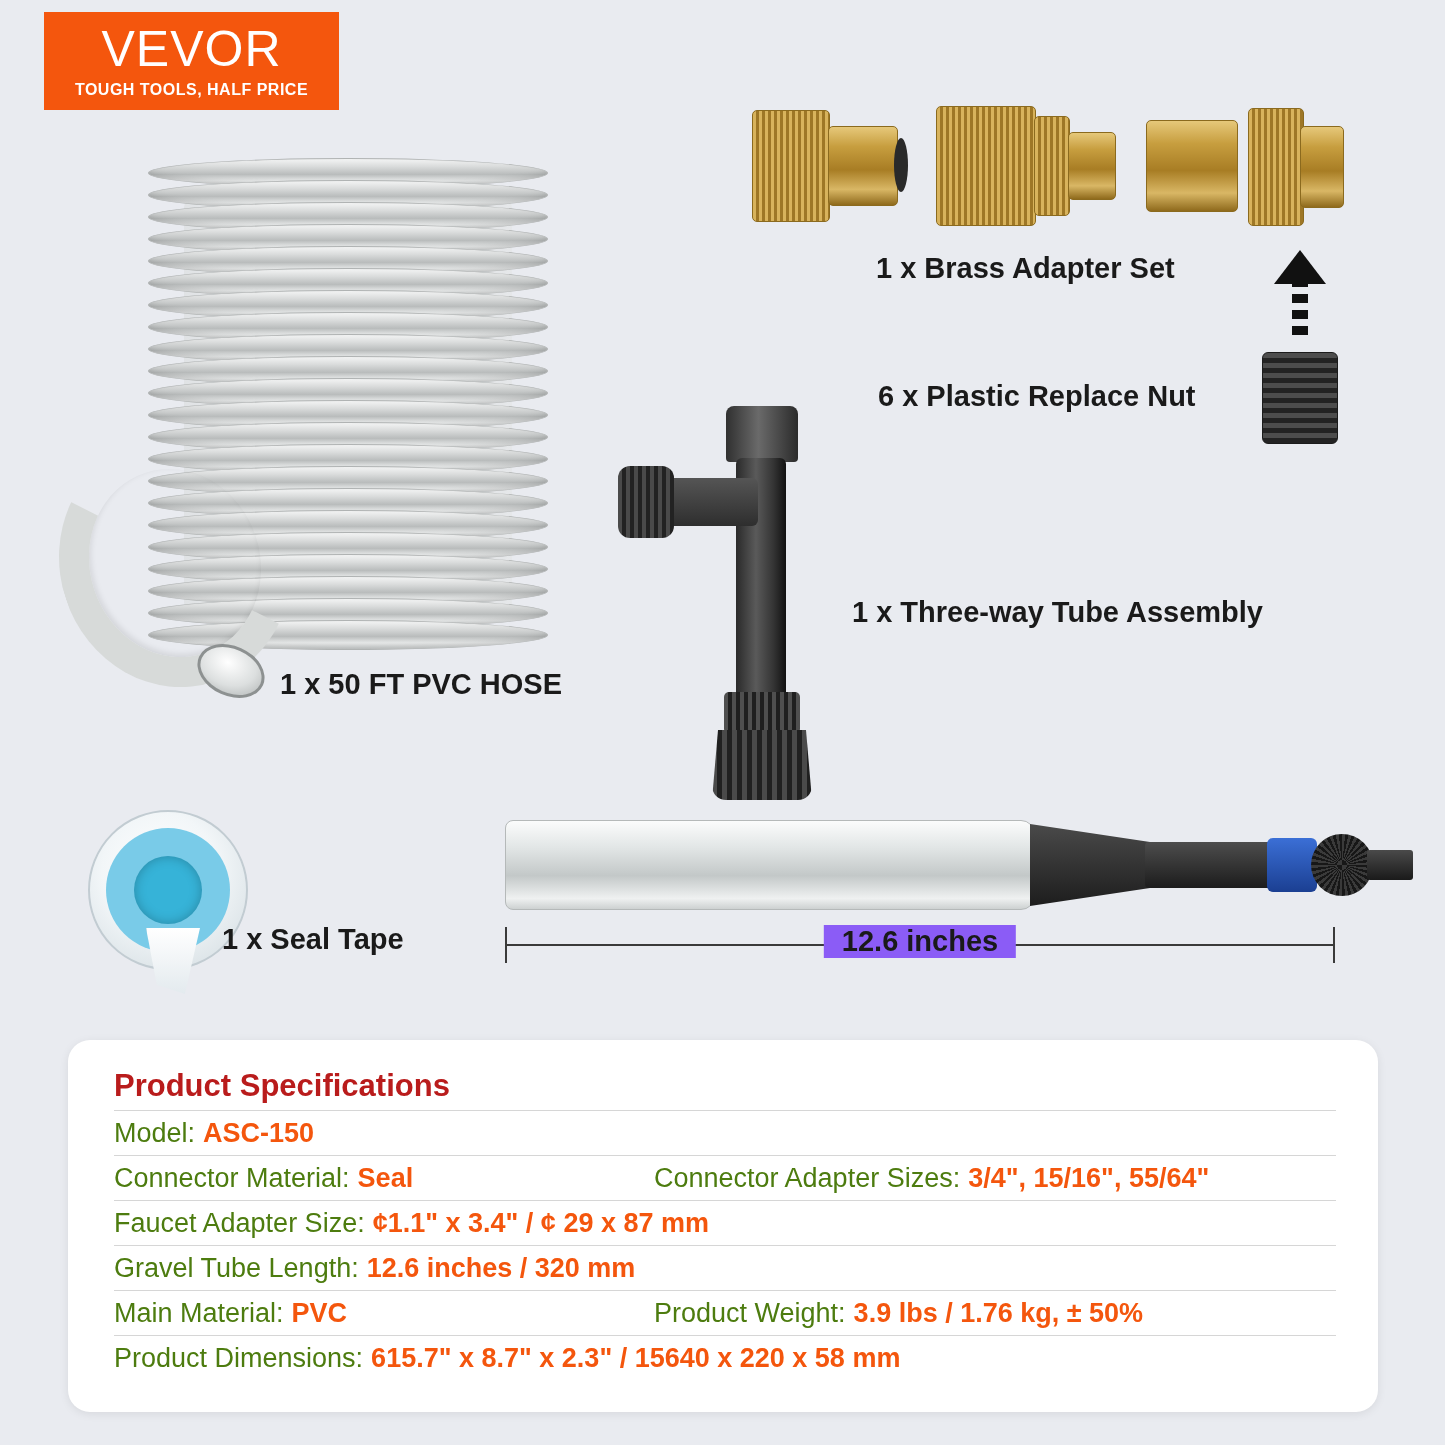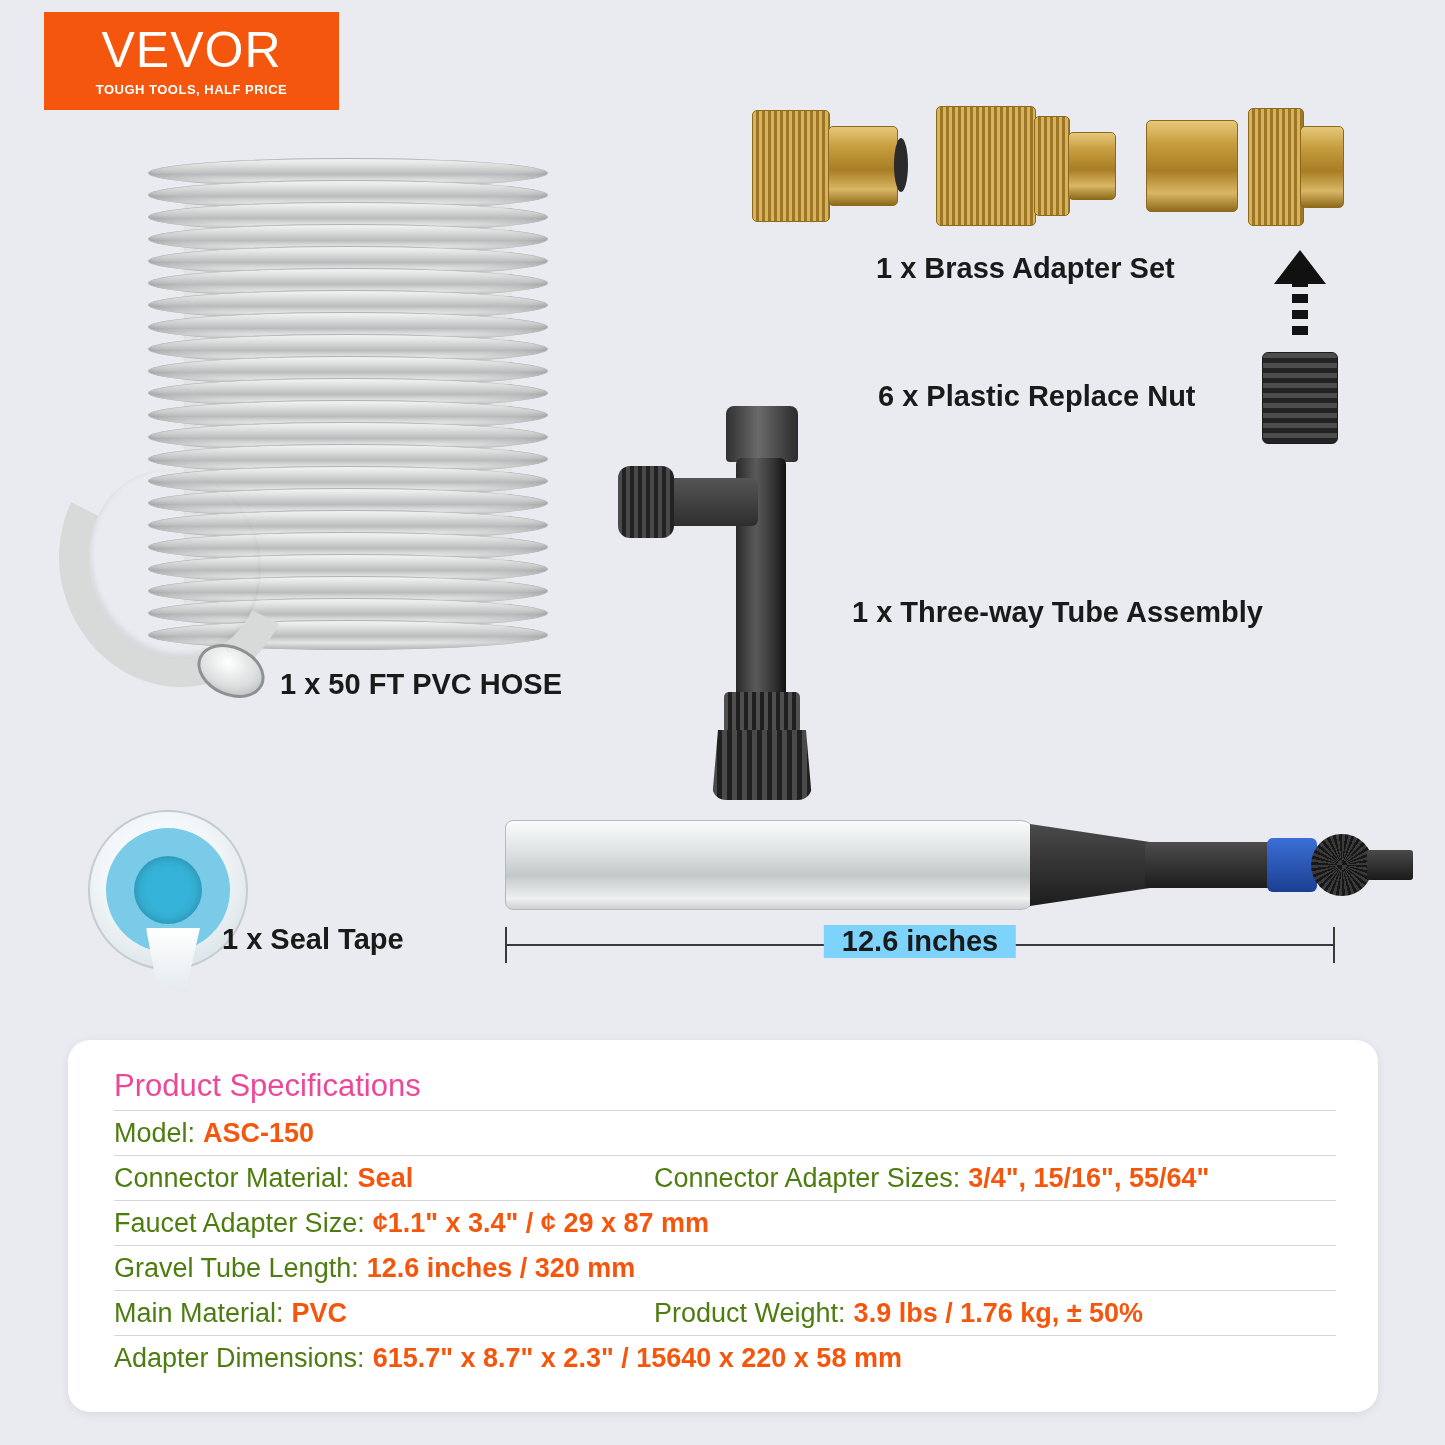--- a/index.html
+++ b/index.html
@@ -19,21 +19,21 @@
     background: #f4560d;
     display: flex; flex-direction: column;
     align-items: center; justify-content: center;
     color: #ffffff;
   }
   .logo-word {
     font-size: 50px; font-weight: normal; letter-spacing: 1px;
     line-height: 1; font-family: "Liberation Sans", sans-serif;
   }
   .logo-tag {
-    font-size: 13px; font-weight: bold; letter-spacing: 0.5px;
+    font-size: 16px; font-weight: bold; letter-spacing: 0.5px;
     margin-top: 7px;
   }
 
   
   .label {
     position: absolute;
     font-size: 29px;
     color: #1a1a1a;
     font-weight: bold;
     white-space: nowrap;
@@ -210,34 +210,34 @@
   .dim .line {
     position: absolute; left: 0; top: 19px; width: 830px; height: 2px; background: #3a3a3a;
   }
   .dim .capL, .dim .capR {
     position: absolute; top: 2px; width: 2px; height: 36px; background: #3a3a3a;
   }
   .dim .capL { left: 0; }
   .dim .capR { right: 0; }
   .dim .txt {
     position: absolute; left: 50%; transform: translateX(-50%);
-    top: 0; background: #7dd3fc; padding: 0 18px;
+    top: 0; background: #8b5cf6; padding: 0 18px;
     font-size: 29px; font-weight: bold; color: #1a1a1a; text-align: center;
   }
 
   
   .spec-card {
     position: absolute; left: 68px; top: 1040px;
     width: 1310px; height: 372px;
     background: #ffffff; border-radius: 22px;
     box-shadow: 0 2px 10px rgba(0,0,0,.08);
     padding: 22px 42px 18px 46px;
   }
   .spec-title {
-    font-size: 31px; font-weight: normal; color: #ec4899;
+    font-size: 31px; font-weight: bold; color: #b91c1c;
     margin: 6px 0 6px 0;
   }
   .spec-row {
     display: flex; align-items: center;
     border-top: 1px solid #d6d6d6;
     height: 45px;
   }
   .spec-cell { display: flex; align-items: baseline; }
   .spec-cell.left { width: 540px; }
   .spec-cell.right { flex: 1; }
@@ -378,17 +378,17 @@
       <span class="v">PVC</span>
     </div>
     <div class="spec-cell right">
       <span class="k">Product Weight:</span>
       <span class="v">3.9 lbs / 1.76 kg, ± 50%</span>
     </div>
   </div>
 
   <div class="spec-row">
     <div class="spec-cell full">
-      <span class="k">Adapter Dimensions:</span>
+      <span class="k">Product Dimensions:</span>
       <span class="v">615.7" x 8.7" x 2.3" / 15640 x 220 x 58 mm</span>
     </div>
   </div>
 </div>
 
 </body></html>

